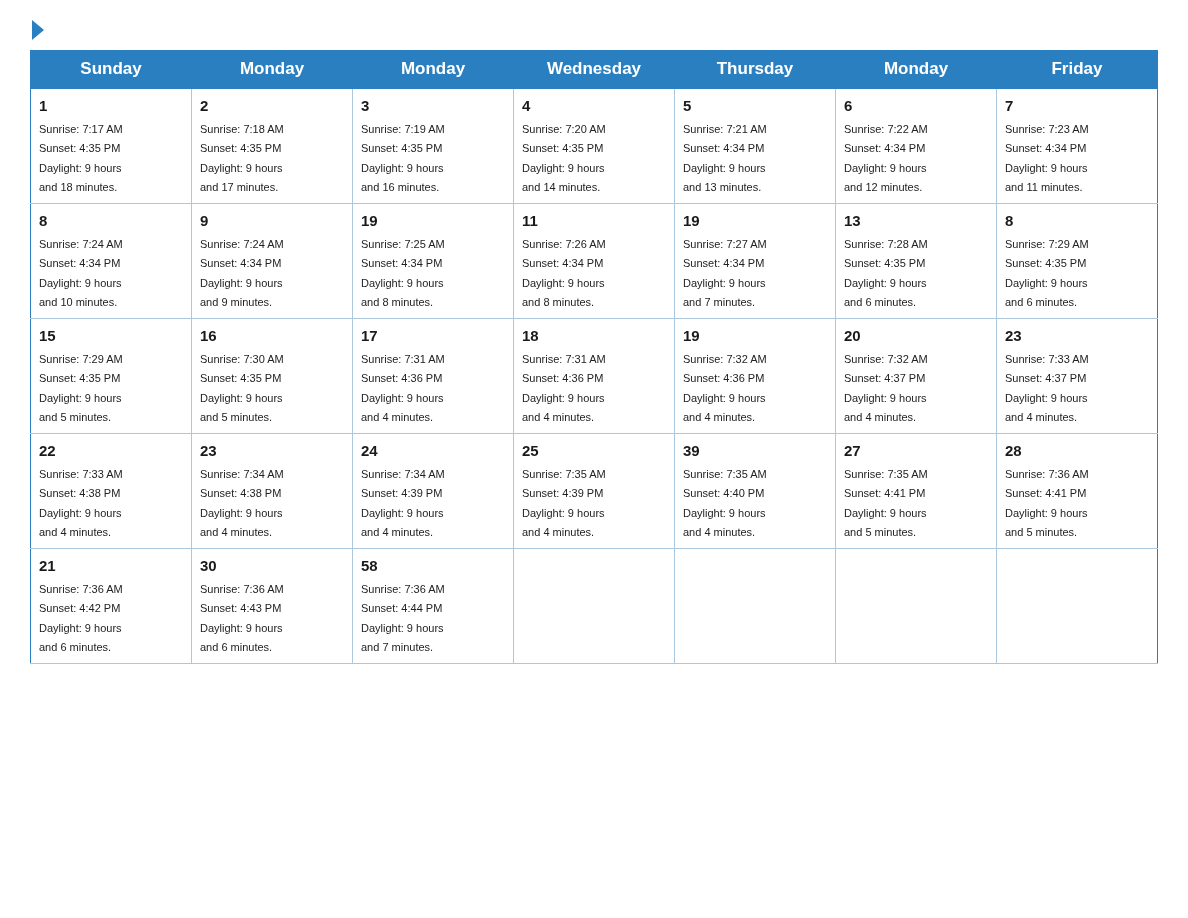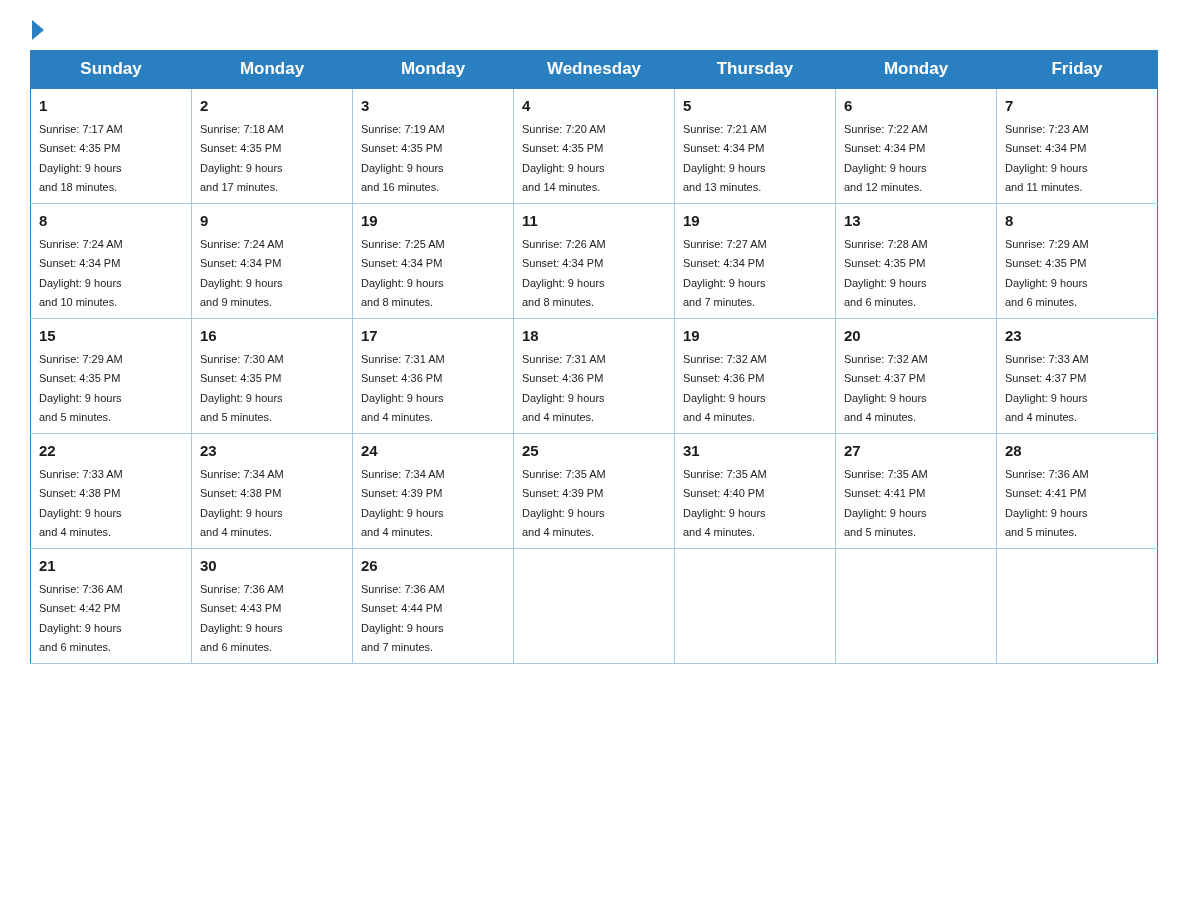--- a/index.html
+++ b/index.html
@@ -163,27 +163,27 @@
         <td><span class="day-number">18</span><span class="day-info">Sunrise: 7:31 AM<br>Sunset: 4:36 PM<br>Daylight: 9 hours<br>and 4 minutes.</span></td>
         <td><span class="day-number">19</span><span class="day-info">Sunrise: 7:32 AM<br>Sunset: 4:36 PM<br>Daylight: 9 hours<br>and 4 minutes.</span></td>
         <td><span class="day-number">20</span><span class="day-info">Sunrise: 7:32 AM<br>Sunset: 4:37 PM<br>Daylight: 9 hours<br>and 4 minutes.</span></td>
         <td><span class="day-number">23</span><span class="day-info">Sunrise: 7:33 AM<br>Sunset: 4:37 PM<br>Daylight: 9 hours<br>and 4 minutes.</span></td>
       </tr>
       <tr>
         <td><span class="day-number">22</span><span class="day-info">Sunrise: 7:33 AM<br>Sunset: 4:38 PM<br>Daylight: 9 hours<br>and 4 minutes.</span></td>
         <td><span class="day-number">23</span><span class="day-info">Sunrise: 7:34 AM<br>Sunset: 4:38 PM<br>Daylight: 9 hours<br>and 4 minutes.</span></td>
         <td><span class="day-number">24</span><span class="day-info">Sunrise: 7:34 AM<br>Sunset: 4:39 PM<br>Daylight: 9 hours<br>and 4 minutes.</span></td>
         <td><span class="day-number">25</span><span class="day-info">Sunrise: 7:35 AM<br>Sunset: 4:39 PM<br>Daylight: 9 hours<br>and 4 minutes.</span></td>
-        <td><span class="day-number">31</span><span class="day-info">Sunrise: 7:35 AM<br>Sunset: 4:40 PM<br>Daylight: 9 hours<br>and 4 minutes.</span></td>
+        <td><span class="day-number">39</span><span class="day-info">Sunrise: 7:35 AM<br>Sunset: 4:40 PM<br>Daylight: 9 hours<br>and 4 minutes.</span></td>
         <td><span class="day-number">27</span><span class="day-info">Sunrise: 7:35 AM<br>Sunset: 4:41 PM<br>Daylight: 9 hours<br>and 5 minutes.</span></td>
         <td><span class="day-number">28</span><span class="day-info">Sunrise: 7:36 AM<br>Sunset: 4:41 PM<br>Daylight: 9 hours<br>and 5 minutes.</span></td>
       </tr>
       <tr>
         <td><span class="day-number">21</span><span class="day-info">Sunrise: 7:36 AM<br>Sunset: 4:42 PM<br>Daylight: 9 hours<br>and 6 minutes.</span></td>
         <td><span class="day-number">30</span><span class="day-info">Sunrise: 7:36 AM<br>Sunset: 4:43 PM<br>Daylight: 9 hours<br>and 6 minutes.</span></td>
-        <td><span class="day-number">26</span><span class="day-info">Sunrise: 7:36 AM<br>Sunset: 4:44 PM<br>Daylight: 9 hours<br>and 7 minutes.</span></td>
+        <td><span class="day-number">58</span><span class="day-info">Sunrise: 7:36 AM<br>Sunset: 4:44 PM<br>Daylight: 9 hours<br>and 7 minutes.</span></td>
         <td class="empty-cell"></td>
         <td class="empty-cell"></td>
         <td class="empty-cell"></td>
         <td class="empty-cell"></td>
       </tr>
     </tbody>
 </table>
 
 </body></html>

